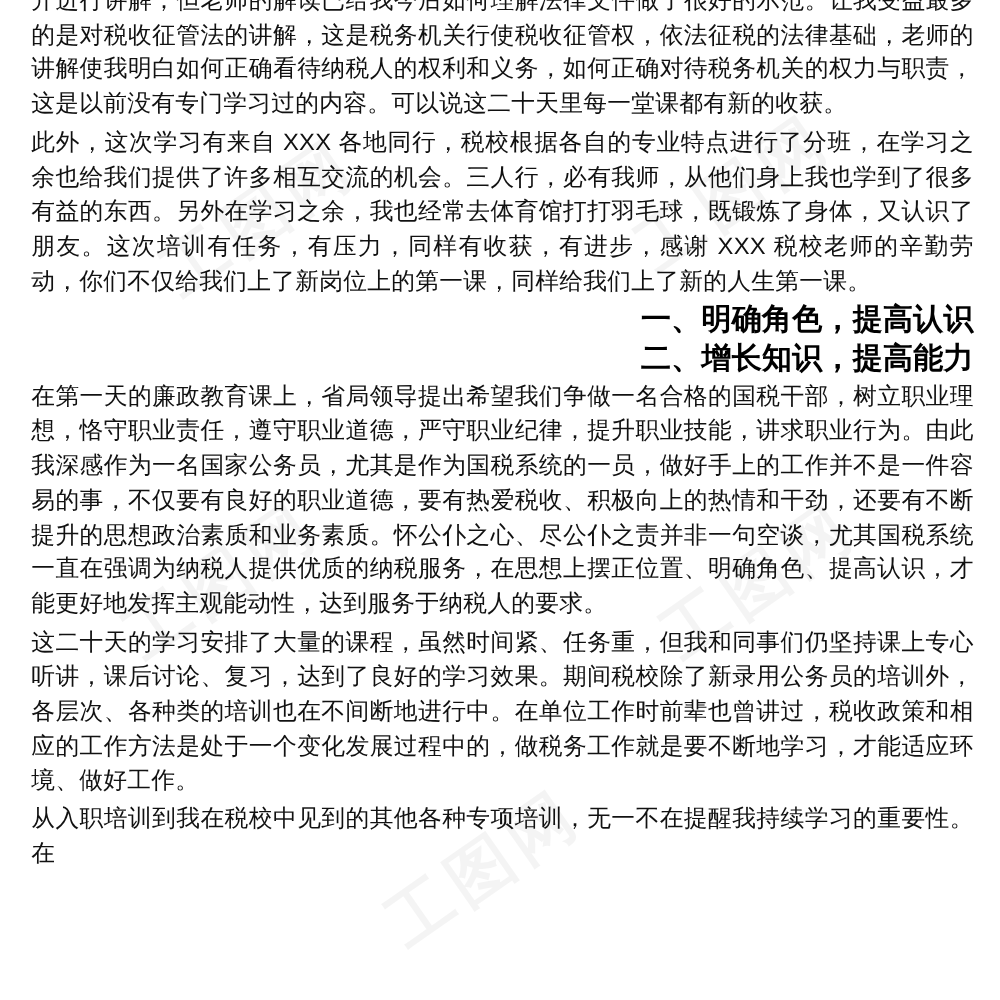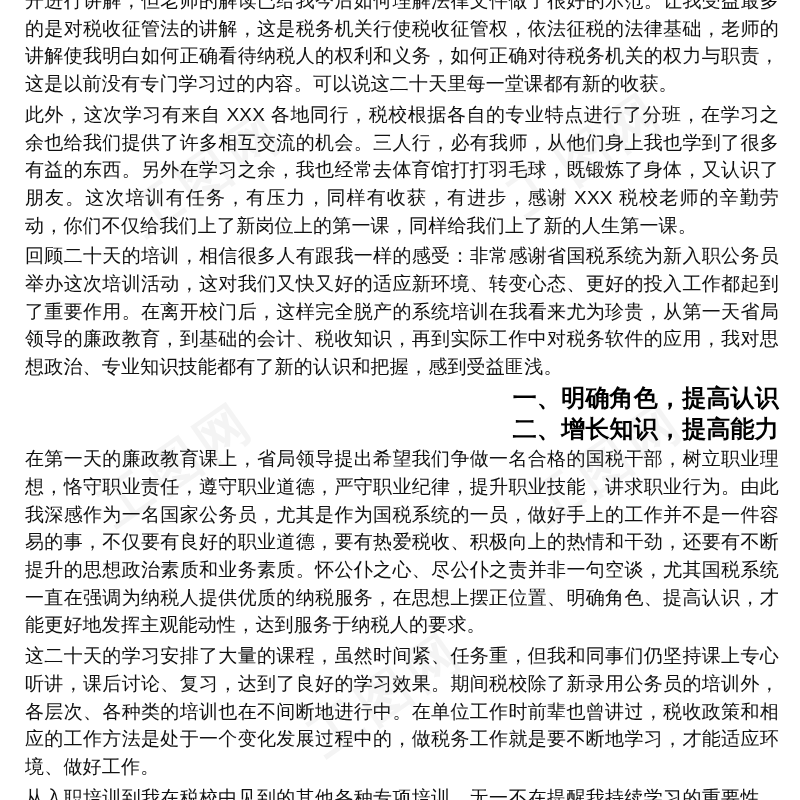--- a/index.html
+++ b/index.html
@@ -62,20 +62,19 @@
   <div class="watermark-layer">
     <span class="watermark">工图网</span>
     <span class="watermark">工图网</span>
     <span class="watermark">工图网</span>
     <span class="watermark">工图网</span>
     <span class="watermark">工图网</span>
   </div>
   <div class="doc">
       <div class="block paragraph">开进行讲解，但老师的解读已给我今后如何理解法律文件做了很好的示范。让我受益最多的是对税收征管法的讲解，这是税务机关行使税收征管权，依法征税的法律基础，老师的讲解使我明白如何正确看待纳税人的权利和义务，如何正确对待税务机关的权力与职责，这是以前没有专门学习过的内容。可以说这二十天里每一堂课都有新的收获。</div>
       <div class="block paragraph">此外，这次学习有来自 XXX 各地同行，税校根据各自的专业特点进行了分班，在学习之余也给我们提供了许多相互交流的机会。三人行，必有我师，从他们身上我也学到了很多有益的东西。另外在学习之余，我也经常去体育馆打打羽毛球，既锻炼了身体，又认识了朋友。这次培训有任务，有压力，同样有收获，有进步，感谢 XXX 税校老师的辛勤劳动，你们不仅给我们上了新岗位上的第一课，同样给我们上了新的人生第一课。</div>
-      <div class="block paragraph">回顾二十天的培训，相信很多人有跟我一样的感受：非常感谢省国税系统为新入职公务员举办这次培训活动，这对我们又快又好的适应新环境、转变心态、更好的投入工作都起到了重要作用。在离开校门后，这样完全脱产的系统培训在我看来尤为珍贵，从第一天省局领导的廉政教育，到基础的会计、税收知识，再到实际工作中对税务软件的应用，我对思想政治、专业知识技能都有了新的认识和把握，感到受益匪浅。</div>
       <div class="block heading">一、明确角色，提高认识</div>
       <div class="block heading">二、增长知识，提高能力</div>
       <div class="block paragraph">在第一天的廉政教育课上，省局领导提出希望我们争做一名合格的国税干部，树立职业理想，恪守职业责任，遵守职业道德，严守职业纪律，提升职业技能，讲求职业行为。由此我深感作为一名国家公务员，尤其是作为国税系统的一员，做好手上的工作并不是一件容易的事，不仅要有良好的职业道德，要有热爱税收、积极向上的热情和干劲，还要有不断提升的思想政治素质和业务素质。怀公仆之心、尽公仆之责并非一句空谈，尤其国税系统一直在强调为纳税人提供优质的纳税服务，在思想上摆正位置、明确角色、提高认识，才能更好地发挥主观能动性，达到服务于纳税人的要求。</div>
       <div class="block paragraph">这二十天的学习安排了大量的课程，虽然时间紧、任务重，但我和同事们仍坚持课上专心听讲，课后讨论、复习，达到了良好的学习效果。期间税校除了新录用公务员的培训外，各层次、各种类的培训也在不间断地进行中。在单位工作时前辈也曾讲过，税收政策和相应的工作方法是处于一个变化发展过程中的，做税务工作就是要不断地学习，才能适应环境、做好工作。</div>
       <div class="block paragraph fill">从入职培训到我在税校中见到的其他各种专项培训，无一不在提醒我持续学习的重要性。在</div>
     </div>
 </div>
 
 </body></html>

